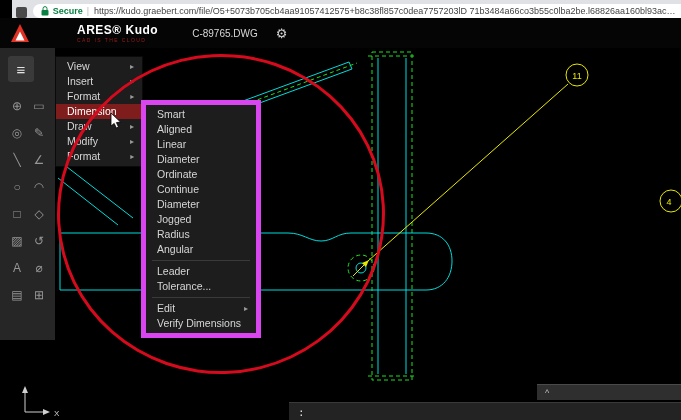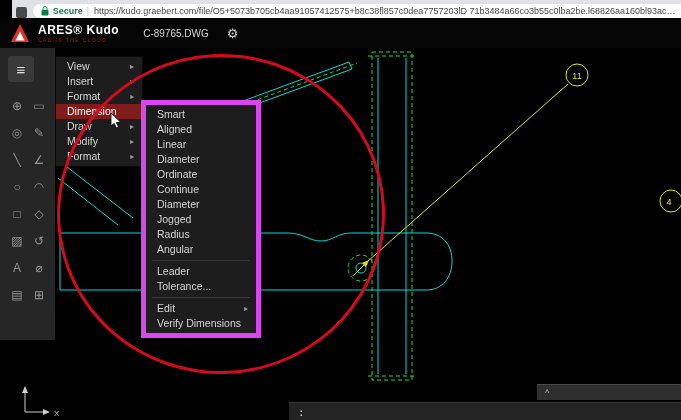--- a/index.html
+++ b/index.html
@@ -8,24 +8,24 @@
   
   .browser-bar{position:absolute;left:12px;top:0;width:681px;height:18px;background:#dfe1e5;z-index:5;display:flex;align-items:flex-end;}
   .win-icon{width:11px;height:11px;background:#4a4a4a;margin:0 6px 0 4px;border-radius:2px;}
   .addr-field{flex:1;height:14px;margin-right:6px;background:#fff;border-radius:7px;display:flex;align-items:center;padding:0 8px;overflow:hidden;}
   .secure{color:#0b8043;font-size:9px;font-weight:bold;margin:0 4px 0 4px;white-space:nowrap;}
   .addr-sep{color:#bbb;font-size:9px;margin-right:5px;}
   .url{color:#444;font-size:9px;white-space:nowrap;overflow:hidden;text-overflow:ellipsis;}
   
   .app-header{position:absolute;left:0;top:18px;width:681px;height:30px;background:#050505;z-index:5;display:flex;align-items:center;}
   .logo{margin:0 8px 0 10px;}
-  .brand{display:flex;flex-direction:column;line-height:1;}
+  .brand{display:flex;flex-direction:column;line-height:1;margin-left:39px;}
   .brand-name{color:#fff;font-size:12px;font-weight:bold;letter-spacing:.5px;}
   .brand-tag{color:#9b1c1c;font-size:5px;letter-spacing:1.4px;margin-top:2px;}
-  .doc-name{color:#d8d8d8;font-size:10px;margin-left:24px;}
+  .doc-name{color:#d8d8d8;font-size:10px;margin-left:34px;}
   .gear{color:#cfcfcf;font-size:13px;margin-left:18px;cursor:default;}
   
   .sidebar{position:absolute;left:0;top:48px;width:55px;height:292px;background:#262626;z-index:3;}
   .hamburger{position:absolute;left:8px;top:8px;width:26px;height:26px;background:#3a3a3a;border-radius:3px;
              color:#e4e4e4;font-size:15px;display:flex;align-items:center;justify-content:center;}
   .tool-grid{position:absolute;left:6px;top:44px;display:grid;grid-template-columns:22px 22px;grid-auto-rows:27px;}
   .tool{color:#969696;font-size:12px;display:flex;align-items:center;justify-content:center;}
   
   .menu-panel{position:absolute;left:55px;top:56px;width:86px;background:#1d1d1d;border:1px solid #0a0a0a;z-index:4;padding:2px 0;}
   .submenu-panel{position:absolute;left:141px;top:100px;width:110px;background:#1d1d1d;border:5px solid #d946ef;z-index:4;padding:2px 0;}

